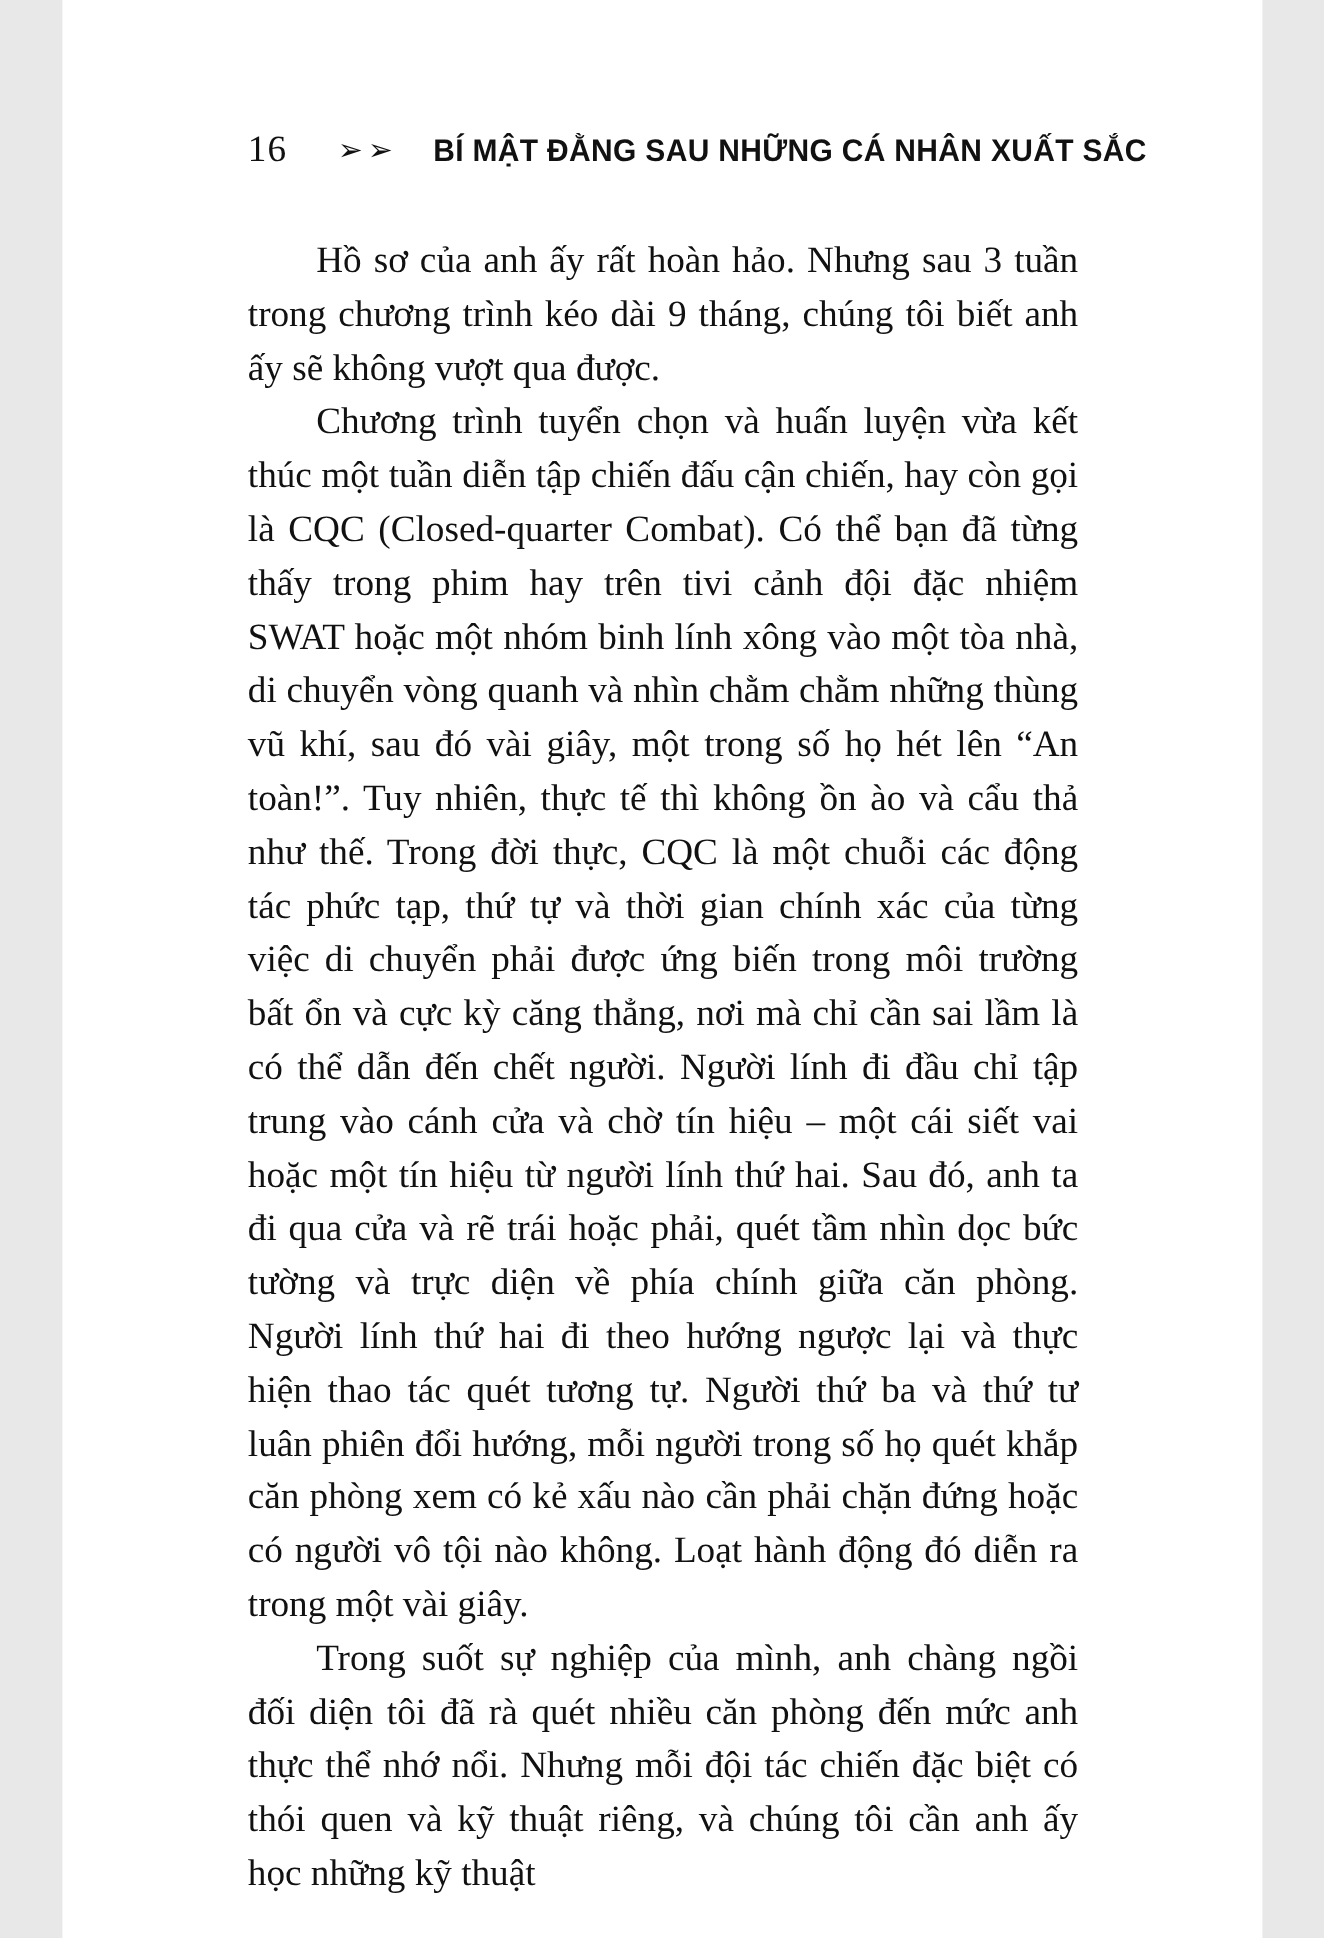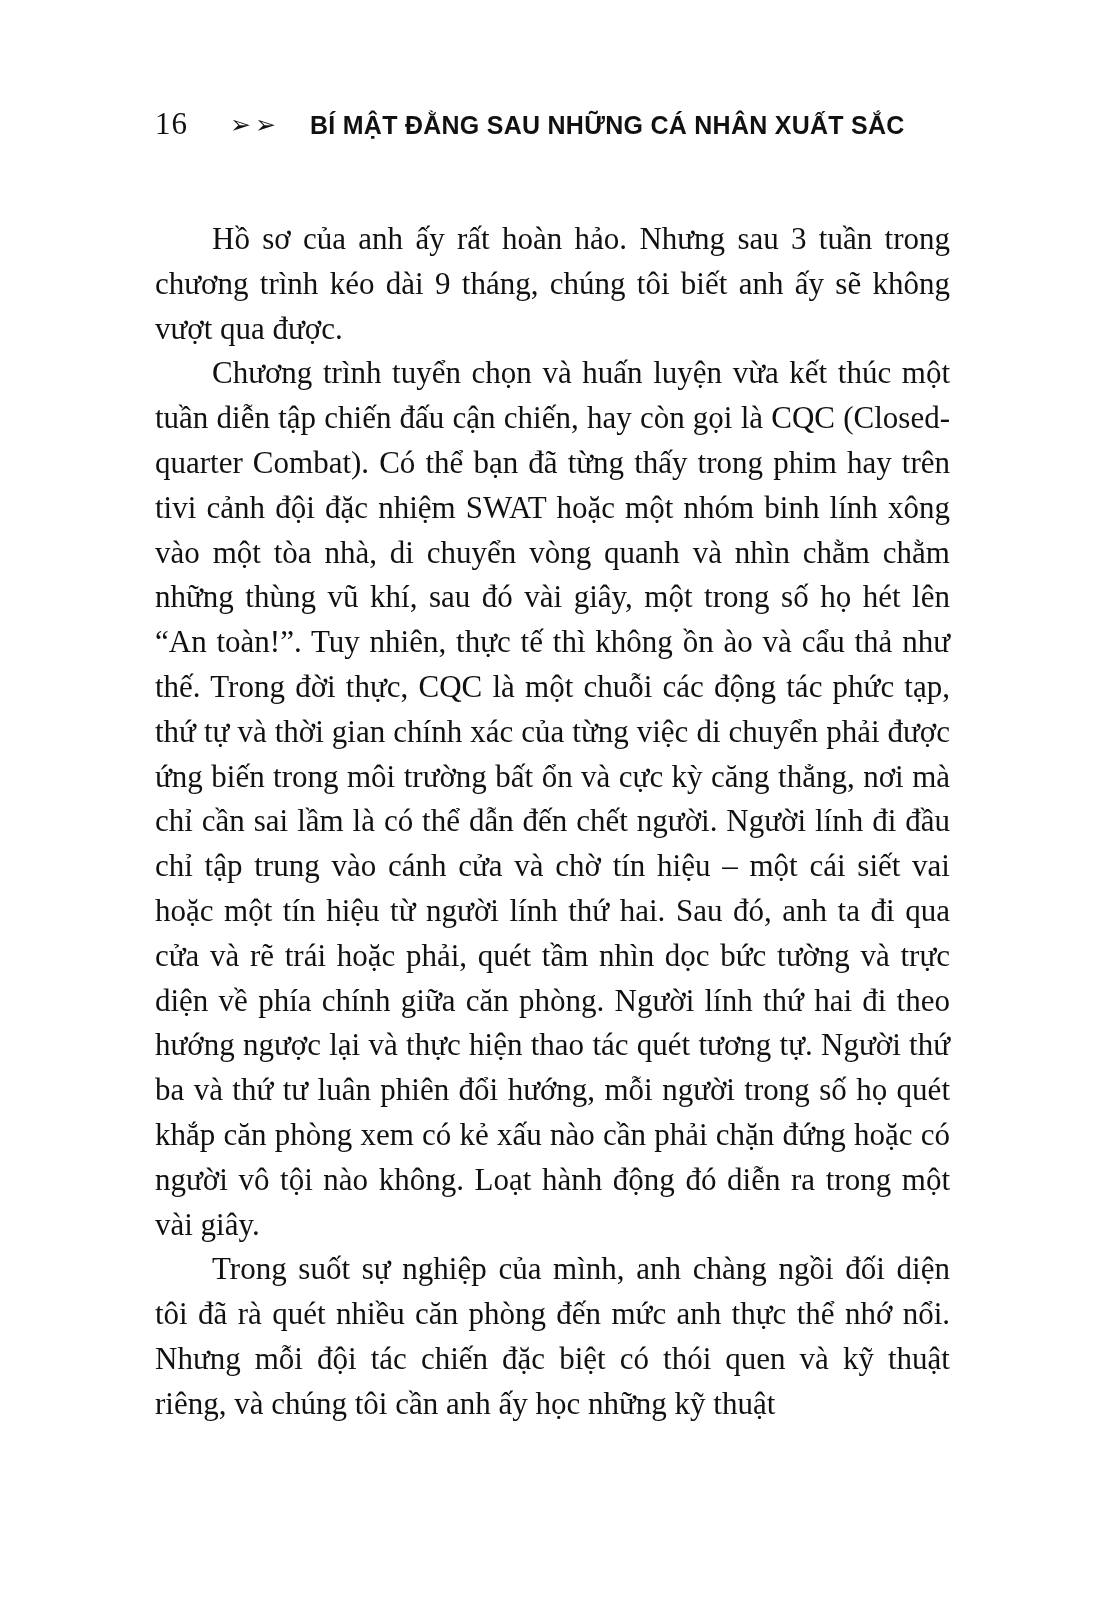--- a/index.html
+++ b/index.html
@@ -2,21 +2,21 @@
 <html lang="vi"><head>
 <meta charset="utf-8">
 <style>
   html, body {
     margin: 0;
     padding: 0;
     background: #e8e8e8;
   }
   .page {
     position: relative;
-    width: 1103px;
+    width: 1000px;
     height: 1615px;
     margin: 0 auto;
     background: #ffffff;
     color: #111111;
     box-sizing: border-box;
     padding: 108px 153px 0 155px;
     overflow: hidden;
   }
   .page-header {
     display: flex;
@@ -42,21 +42,21 @@
     font-family: "Liberation Sans", "DejaVu Sans", sans-serif;
     font-weight: 700;
     font-size: 26px;
     line-height: 1;
     margin: 0 0 0 30px;
     letter-spacing: 0.3px;
     transform: scaleX(0.96);
     transform-origin: left bottom;
   }
   .body-text {
-    margin-top: 78px;
+    margin-top: 56px;
     font-family: "Liberation Serif", "DejaVu Serif", serif;
     font-size: 31px;
     line-height: 44.8px;
     text-align: justify;
   }
   .body-text p {
     margin: 0;
     padding: 0;
     text-indent: 57px;
   }

